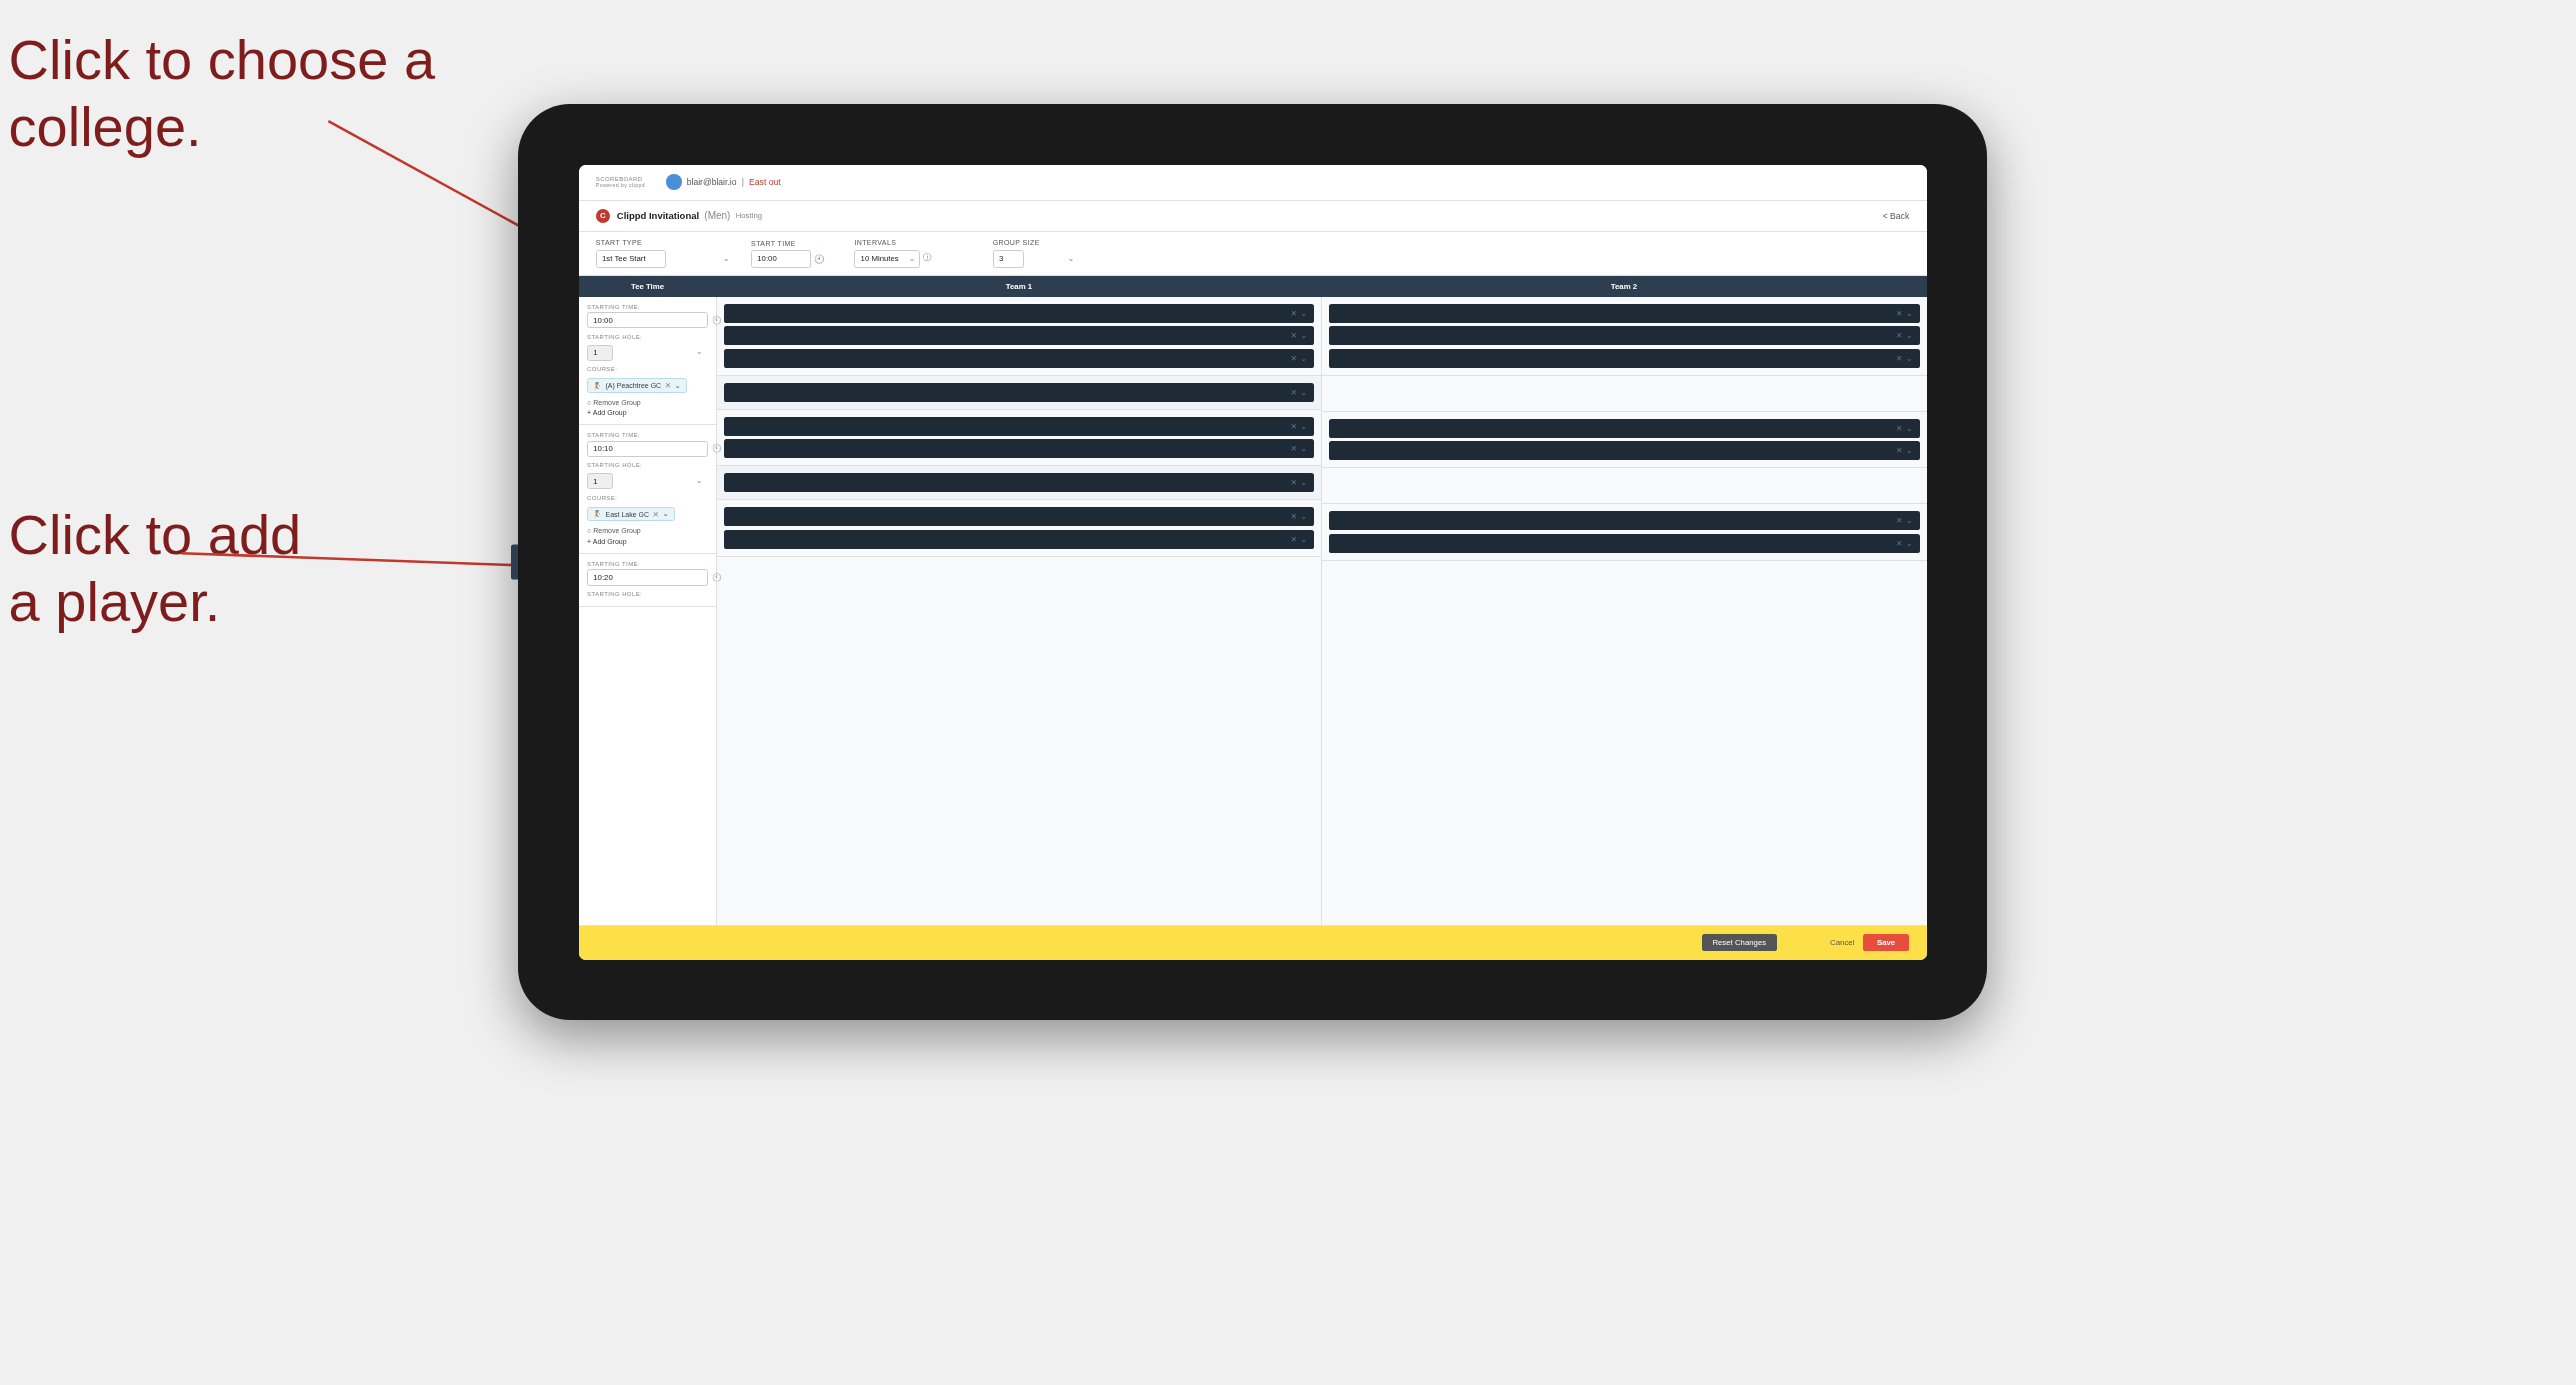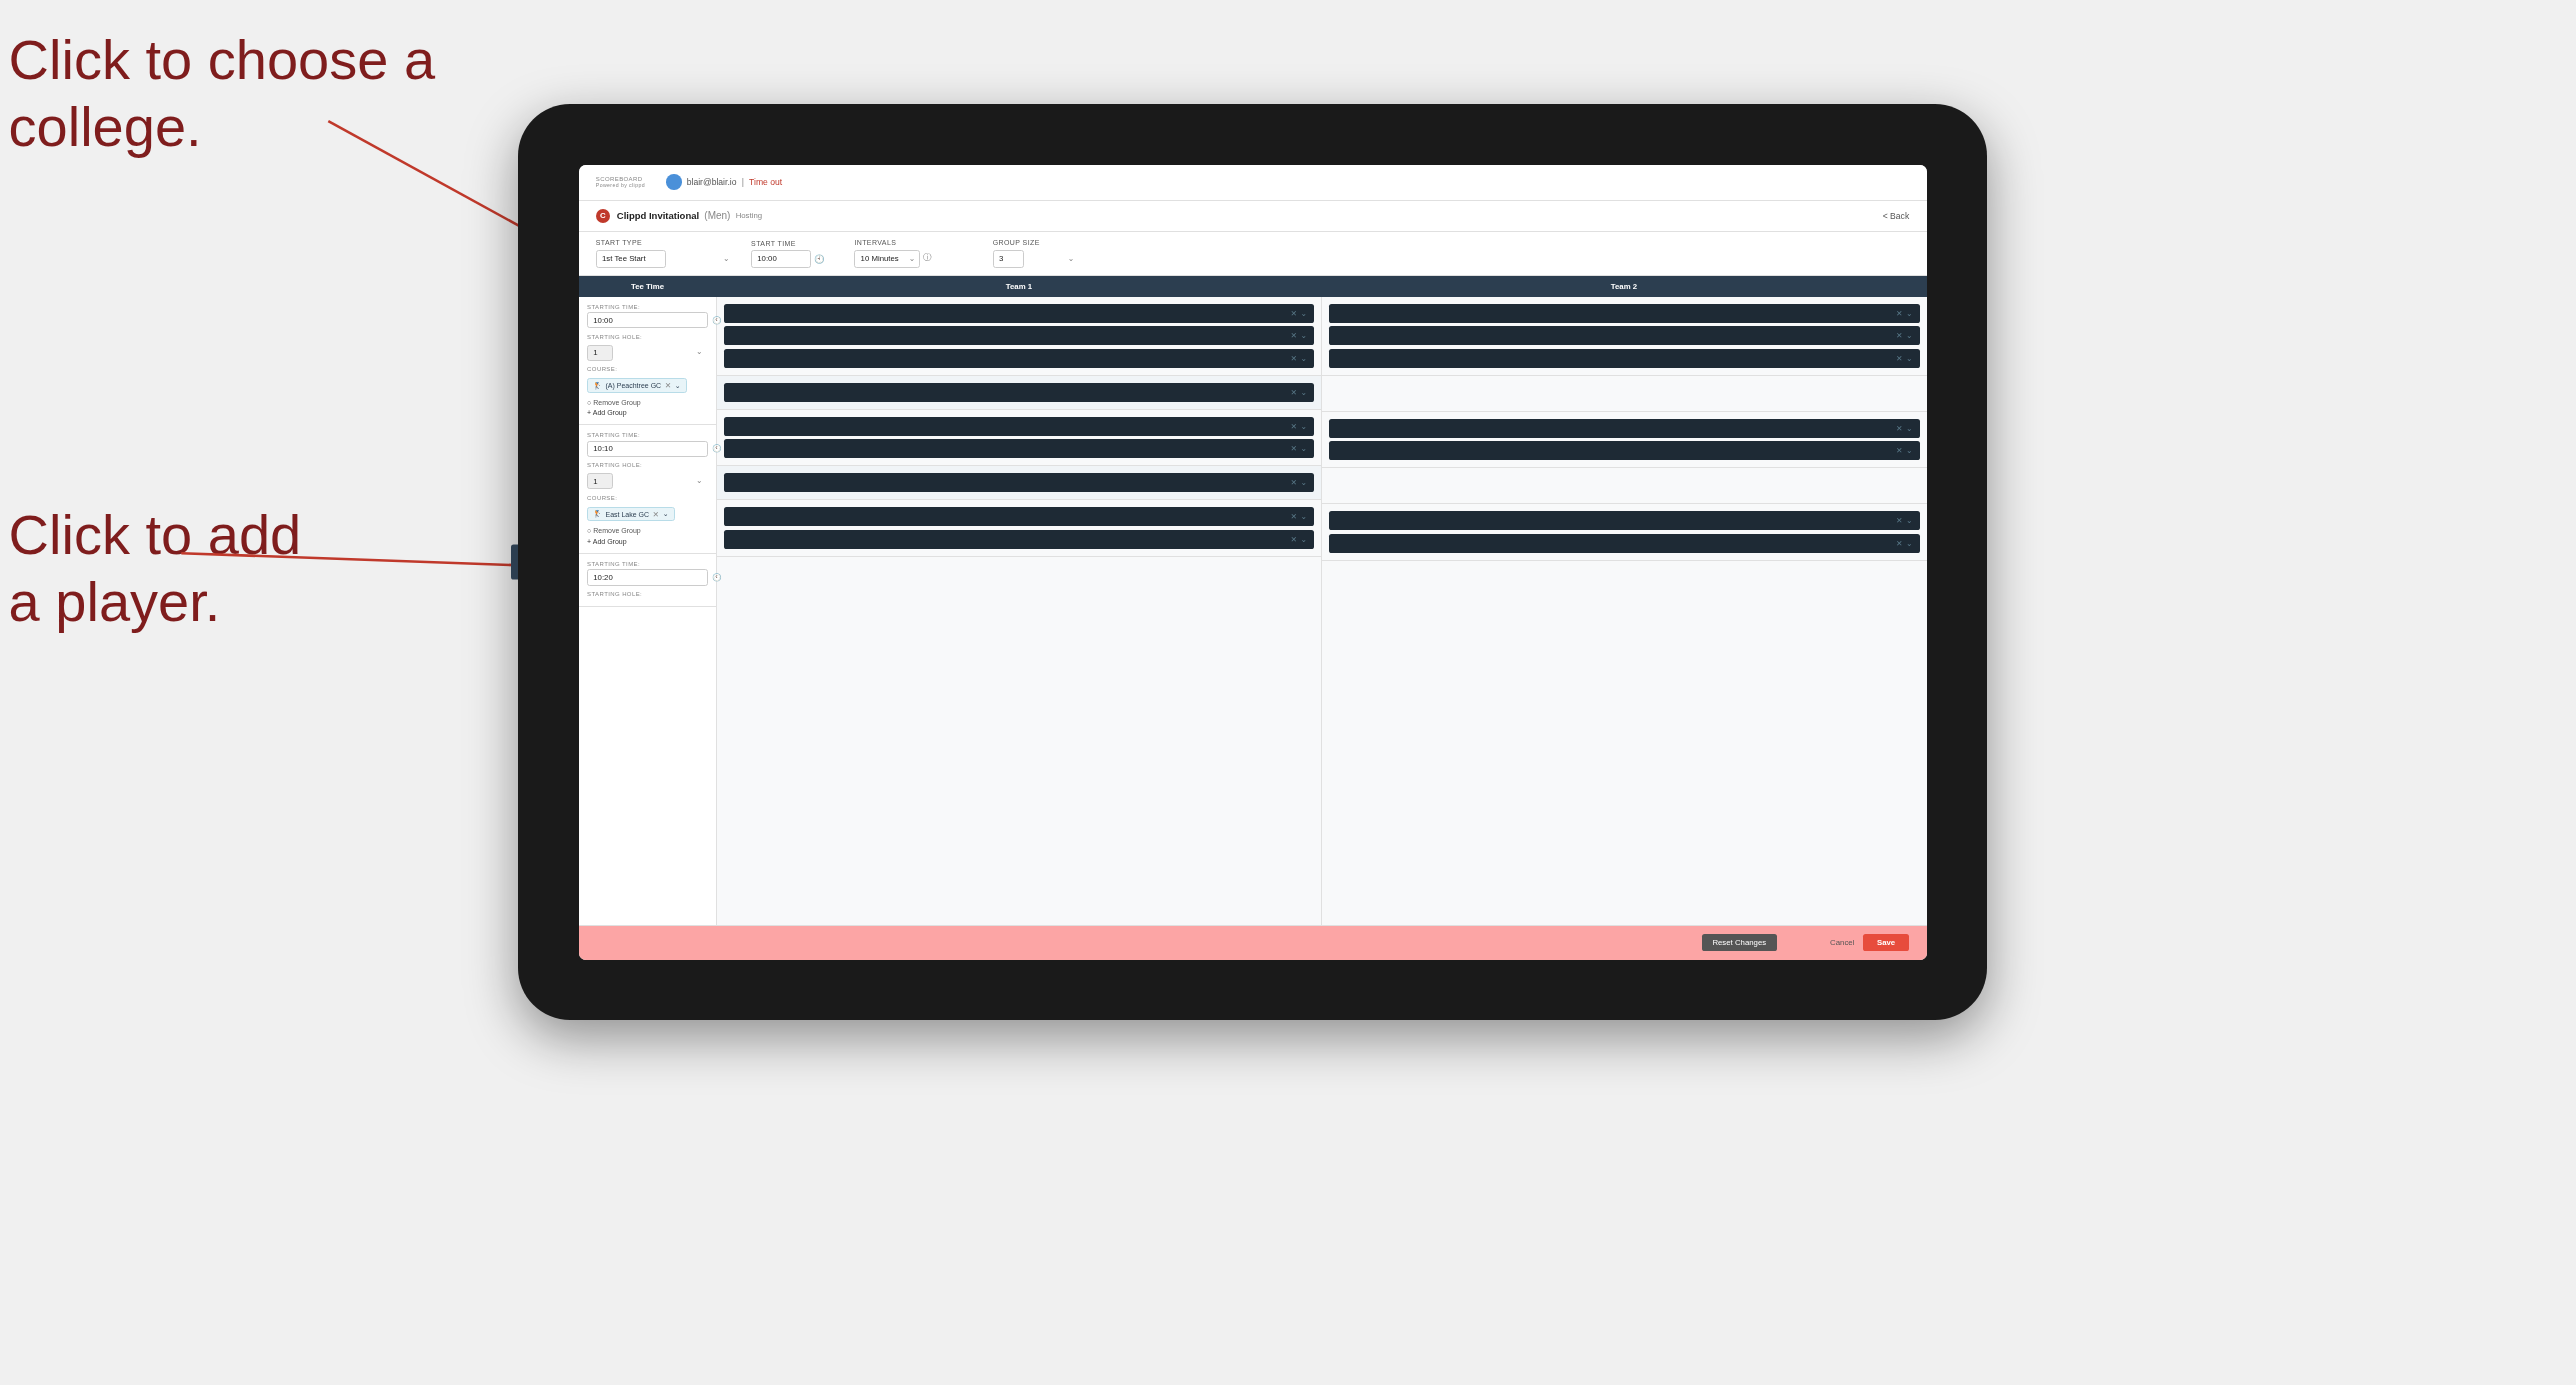--- a/index.html
+++ b/index.html
@@ -372,21 +372,21 @@
       gap: 3.5px;
     }
     .player-row-icon {
       font-size: 7.8px;
       color: #5a7a8a;
       cursor: pointer;
     }
 
     
     .bottom-bar {
-      background: #fca5a5;
+      background: #fde047;
       border-top: 0.9px solid #e0e0e0;
       display: flex;
       align-items: center;
       justify-content: flex-end;
       padding: 7px 17.3px;
       gap: 8.6px;
       flex-shrink: 0;
       height: 35px;
     }
     .btn-reset {
@@ -467,21 +467,21 @@
 
     <div class="nav-bar">
       <div class="nav-logo">
         <span>SCOREBOARD</span>
         <span style="font-size:5.2px;color:#888;font-weight:400;">Powered by clippd</span>
       </div>
       <div class="nav-user">
         <div class="nav-avatar"></div>
         <span>blair@blair.io</span>
         <span style="color:#888;">|</span>
-        <span class="nav-signout">Time out</span>
+        <span class="nav-signout">East out</span>
       </div>
     </div>
 
     <div class="sub-header">
       <div class="sub-header-logo">C</div>
       <div class="sub-header-title">Clippd Invitational</div>
       <div class="sub-header-badge">(Men)</div>
       <div class="sub-header-hosting">Hosting</div>
       <div class="sub-header-back">&lt; Back</div>
     </div>

